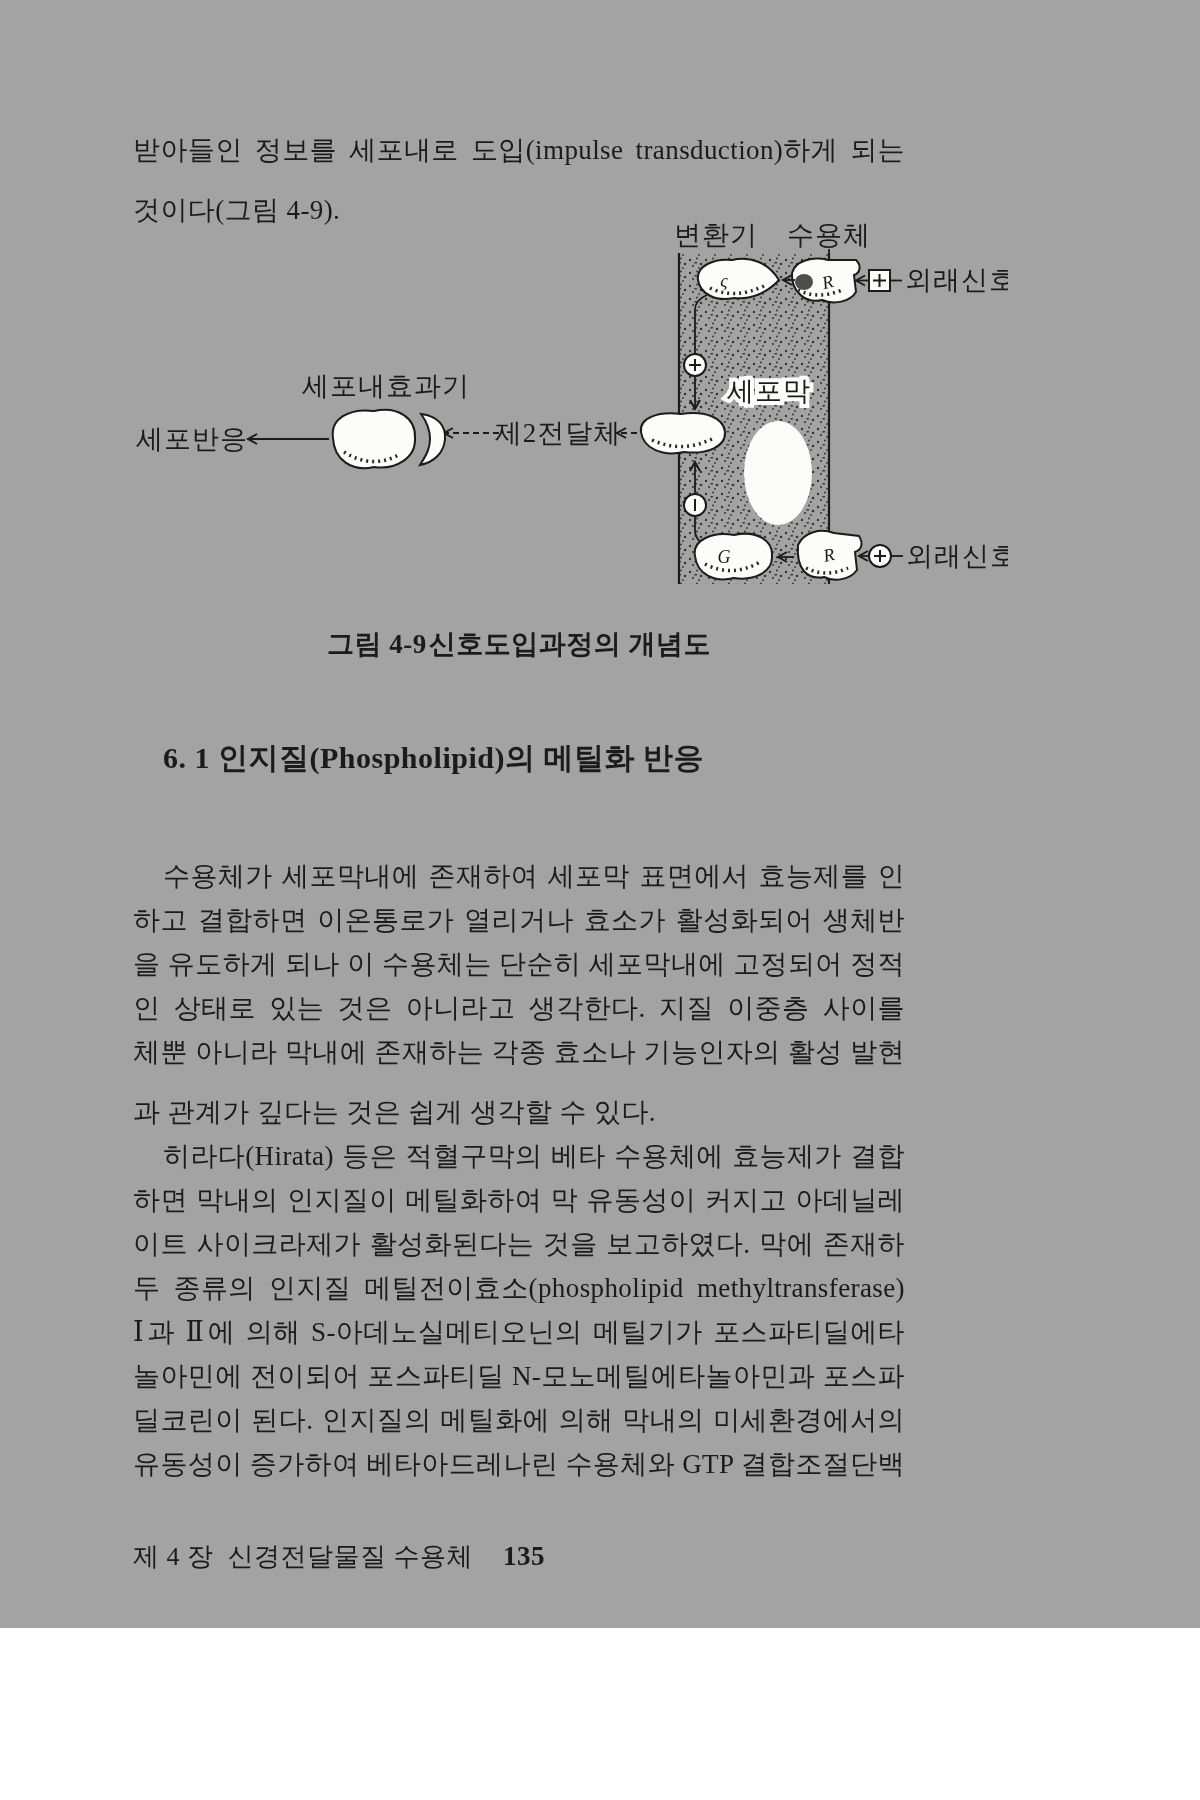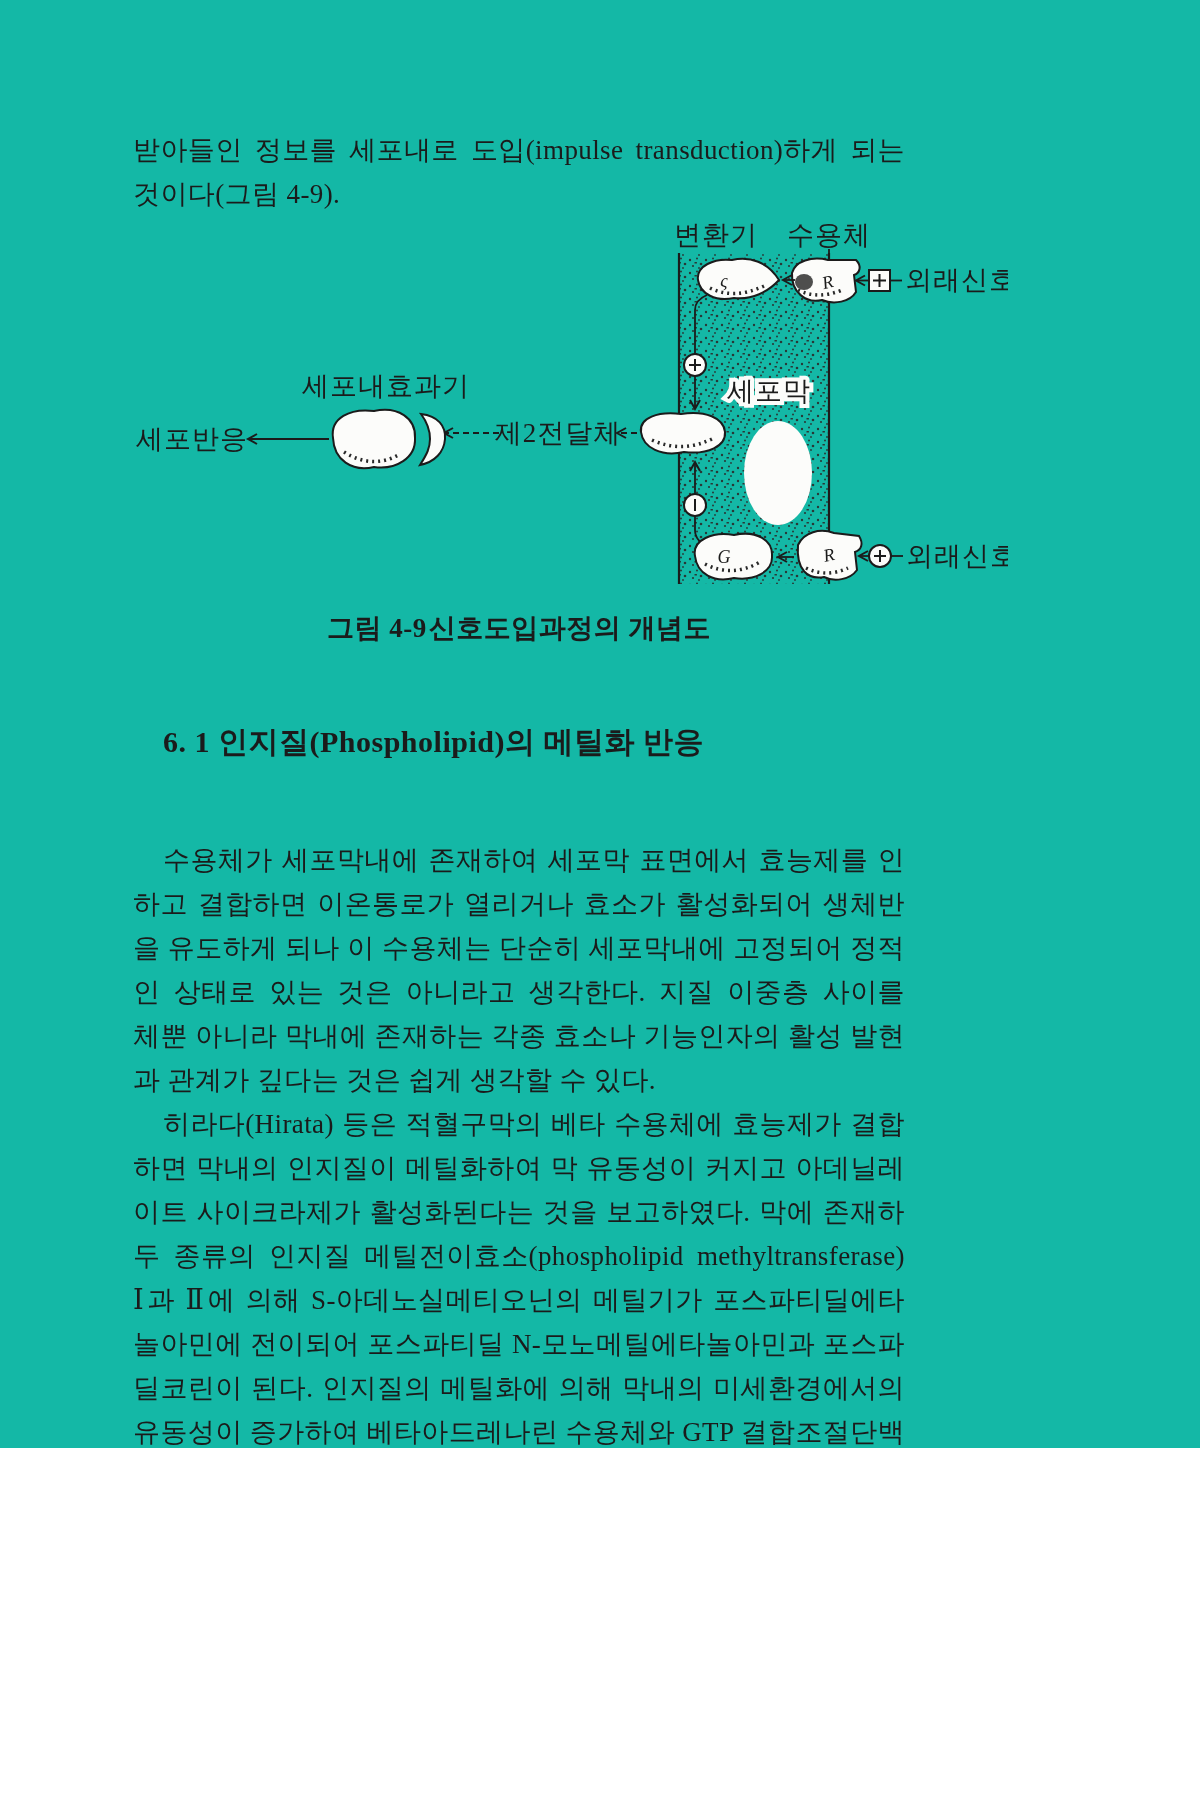--- a/index.html
+++ b/index.html
@@ -1,34 +1,34 @@
 <!DOCTYPE html>
 <html><head>
 <meta charset="utf-8">
 <style>
   html,body{margin:0;padding:0;}
   .page{
     position:relative;
-    width:1200px;height:1448px;
-    background:#14b8a6;
+    width:1200px;height:1628px;
+    background:#a3a3a3;
     font-family:"Liberation Serif","DejaVu Serif",serif;
     color:#1b1b1b;
     overflow:hidden;
   }
   .content{
     position:absolute;left:133px;top:0;width:772px;
   }
   .bline{
     font-size:27px;
     line-height:44px;height:44px;overflow:hidden;
     letter-spacing:.4px;
     text-align:justify;text-align-last:justify;
     white-space:normal;
   }
-  .noj{text-align-last:left;}
+  .noj{text-align-last:left;margin-top:16px;}
   .ind{text-indent:30px;}
   .intro{margin-top:128px;}
   .fig-spacer{height:392px;}
   .caption{
     height:40px;line-height:40px;text-align:center;
     font-size:27px;font-weight:bold;letter-spacing:.5px;
   }
   .caption .cap-num{margin-right:2px;}
   .heading{
     margin-top:74px;margin-left:30px;

